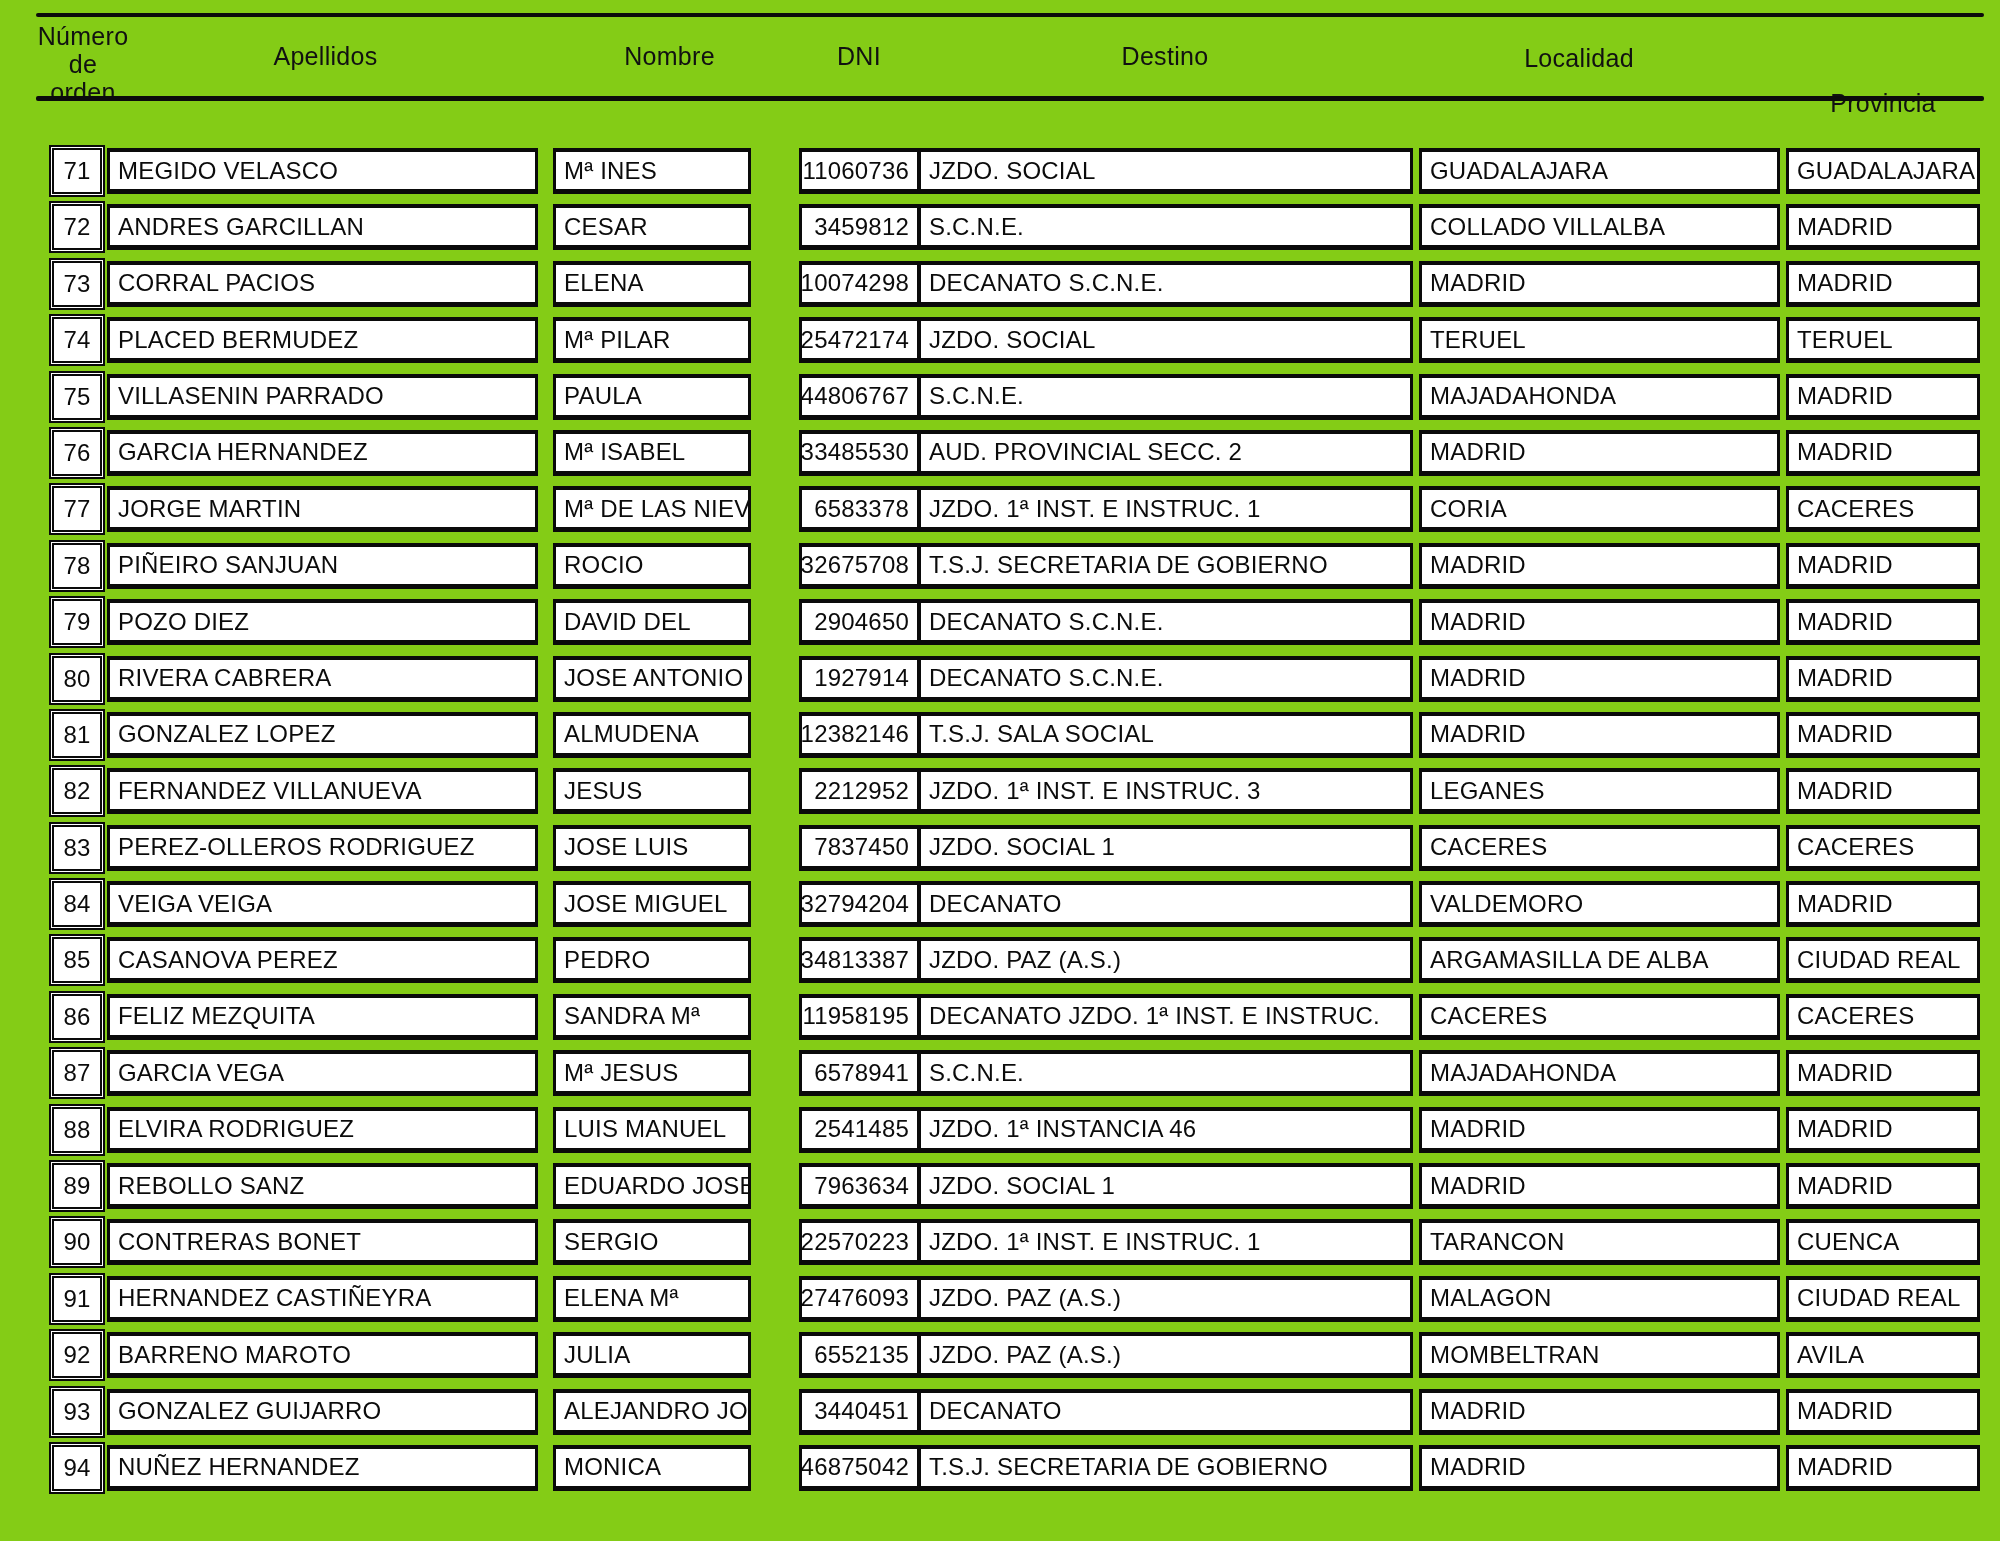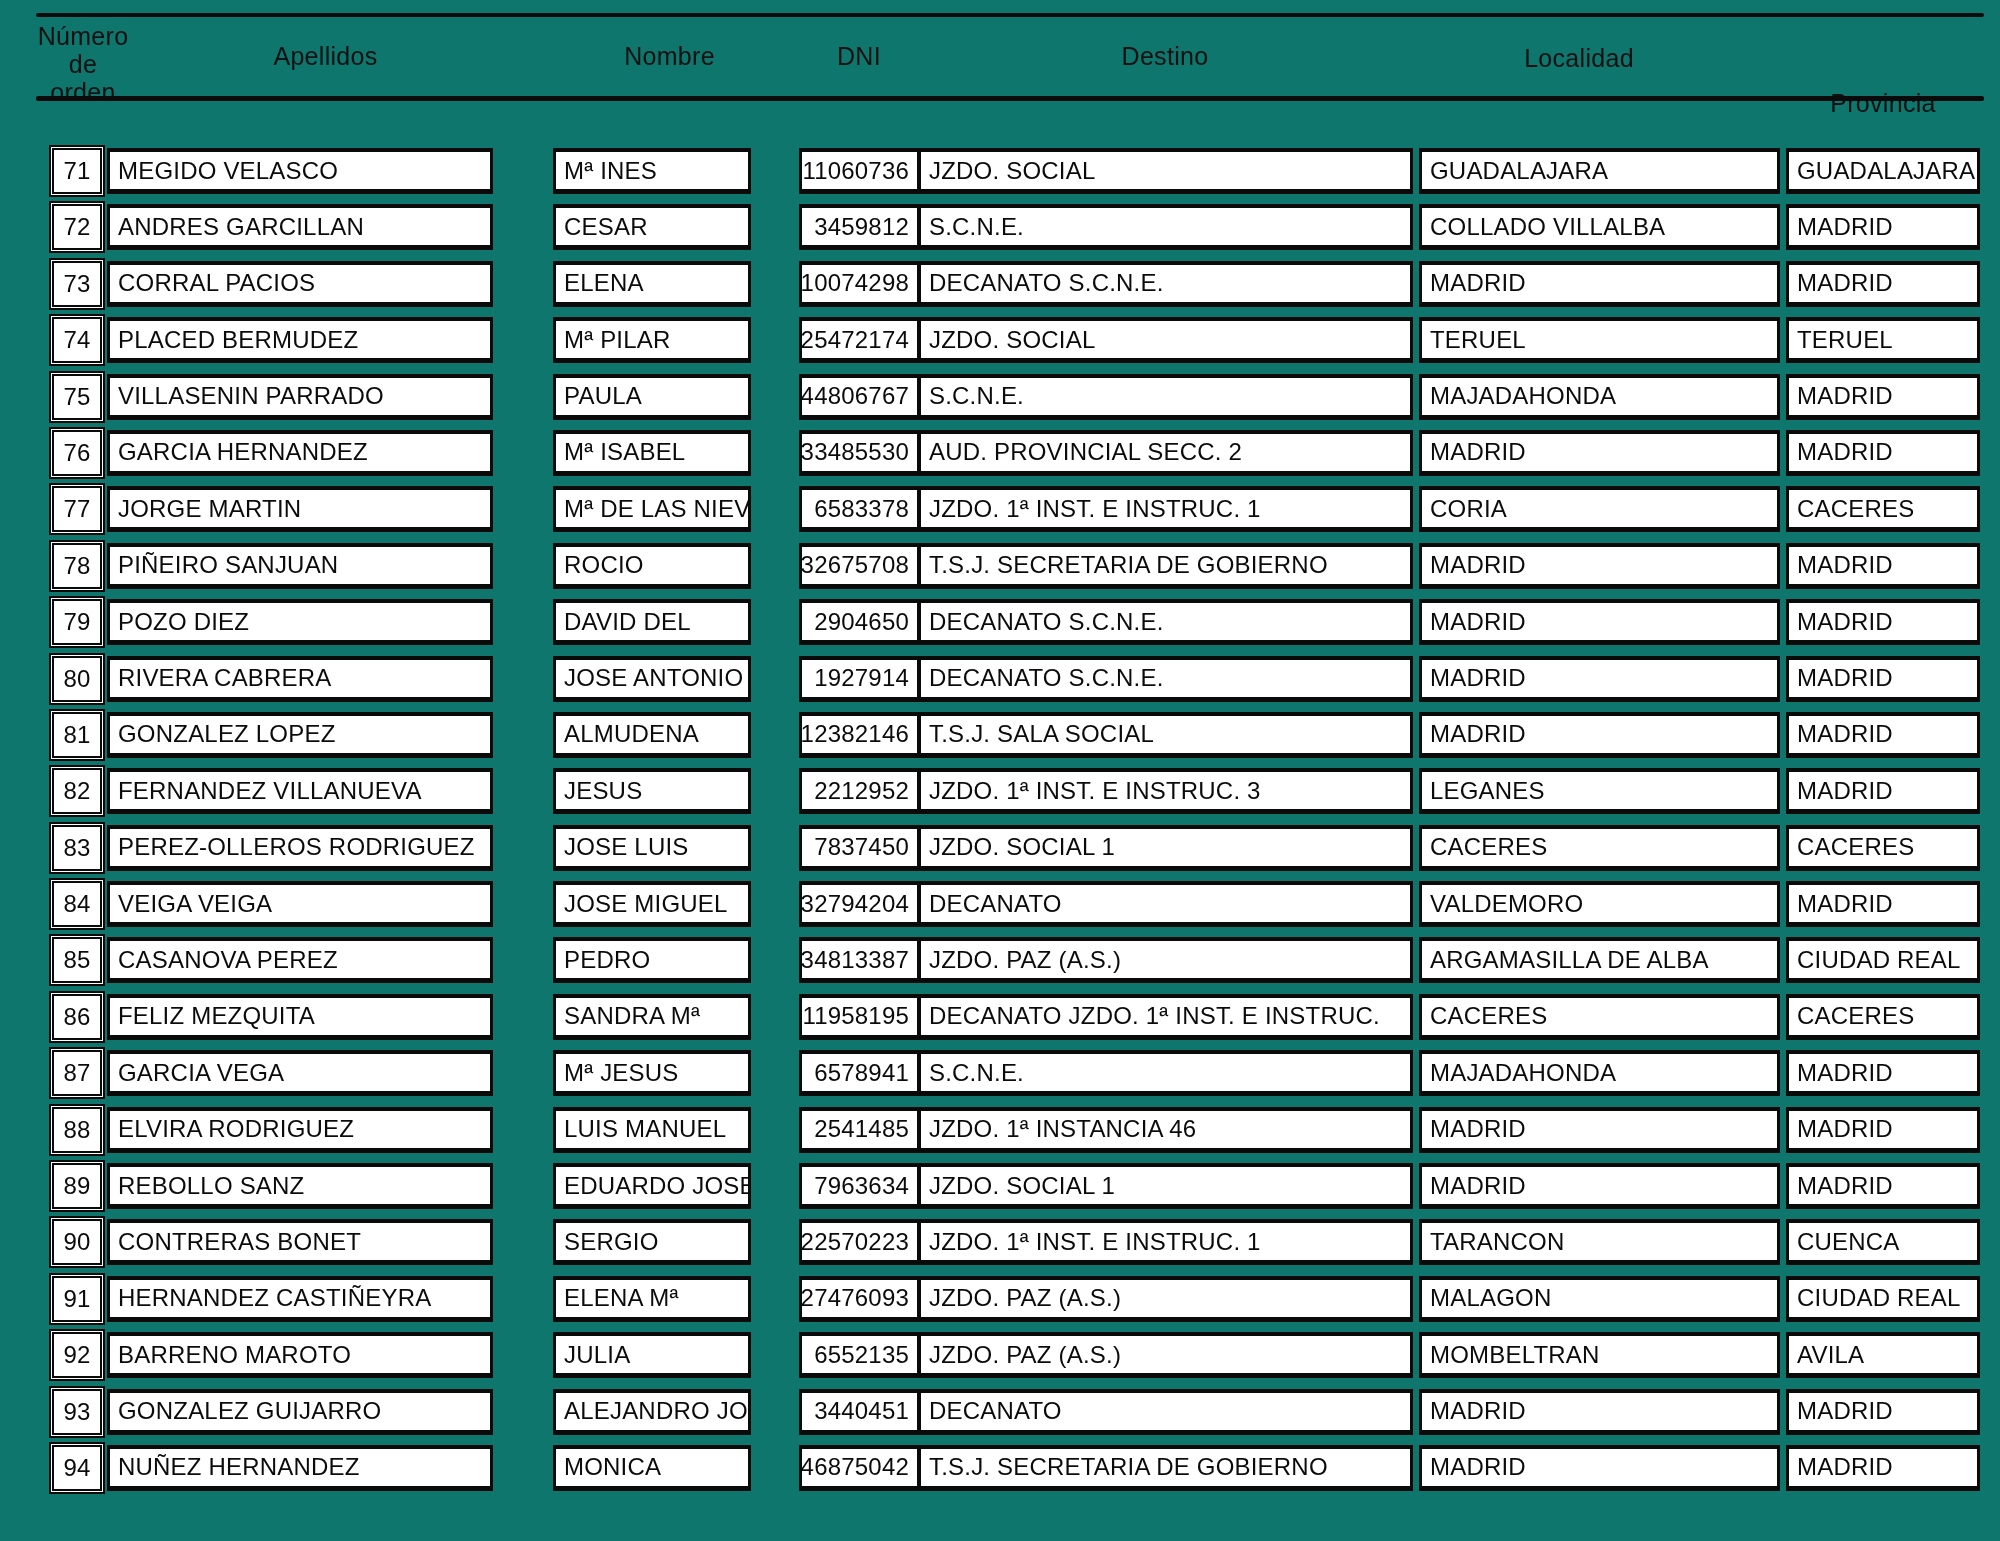--- a/index.html
+++ b/index.html
@@ -1,19 +1,19 @@
 <!DOCTYPE html>
 <html><head>
 <meta charset="utf-8">
 <style>
   html,body{margin:0;padding:0;background:#e8e8e8;}
   #page{
     position:relative;
     width:2000px;height:1541px;
-    background:#0f766e;
+    background:#84cc16;
     overflow:hidden;
     font-family:"Liberation Sans", sans-serif;
     color:#0b0b0b;
   }
   .rule{
     position:absolute;left:36px;width:1948px;background:#0b0b0b;
     border-radius:2px;
   }
   .rule-top{top:13px;height:4px;}
   .rule-bottom{top:96px;height:5px;}
@@ -42,21 +42,21 @@
     display:flex;align-items:center;
     font-size:24px;letter-spacing:0.2px;
     white-space:nowrap;overflow:hidden;
     padding:0 8px;
   }
   .c-num{
     left:52px;width:50px;justify-content:center;padding:0 2px;
     border-width:2px;
     box-shadow:0 0 0 1px #ffffff, 0 0 0 3px #0a0a0a;
   }
-  .c-apellidos{left:107px;width:386px;}
+  .c-apellidos{left:107px;width:431px;}
   .c-nombre{left:553px;width:198px;}
   .c-dni{left:799px;width:120px;justify-content:flex-end;border-right-width:2px;}
   .c-destino{left:919px;width:494px;border-left-width:2px;}
   .c-localidad{left:1419px;width:361px;}
   .c-provincia{left:1786px;width:194px;}
 </style>
 </head>
 <body>
 
 <div id="page">

